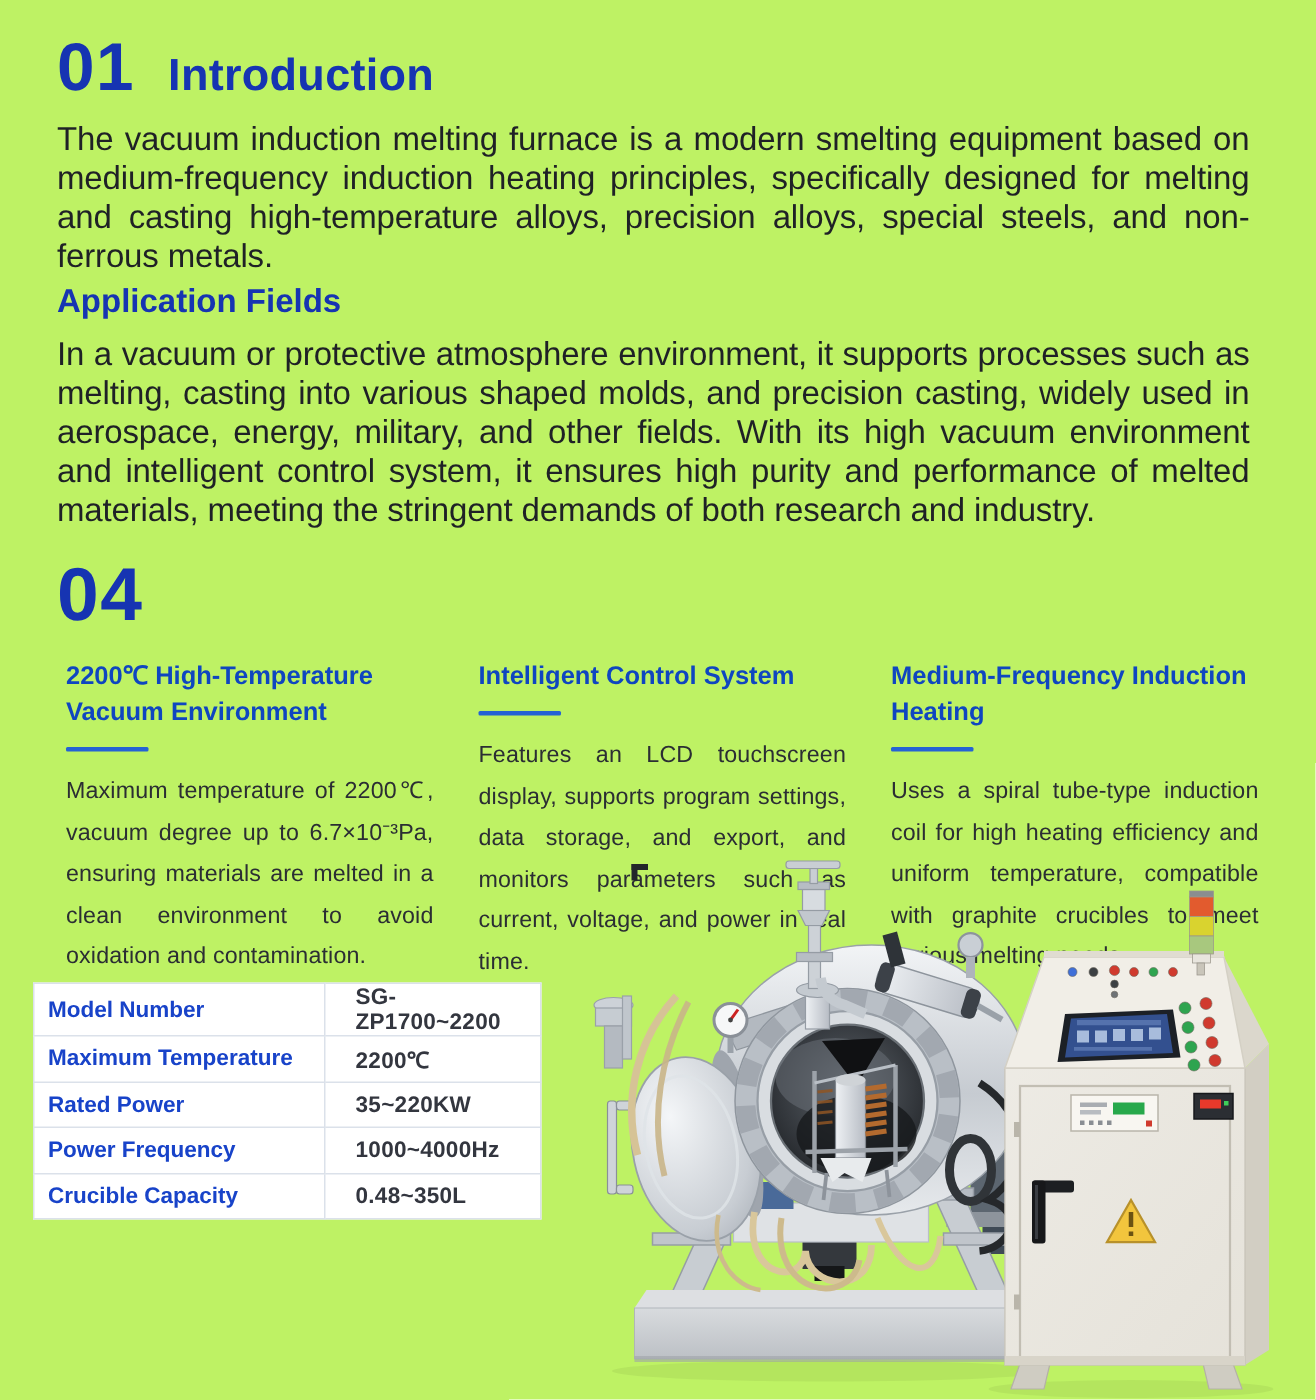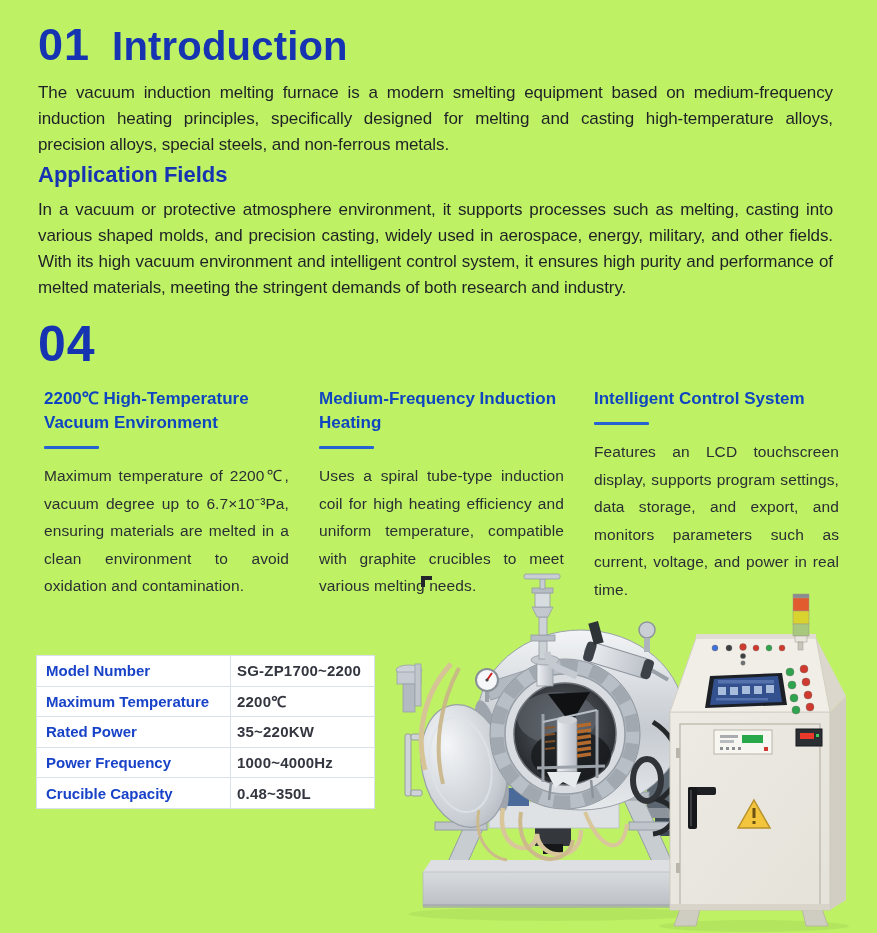--- a/index.html
+++ b/index.html
@@ -15,36 +15,36 @@
   *{margin:0;padding:0;box-sizing:border-box;}
   html,body{background:#fff;}
   .page{
     position:relative;width:877px;height:933px;background:#bef264;overflow:hidden;
     font-family:Liberation Sans, sans-serif;
   }
   .content{padding:22px 32px 0 38px;}
   .sec-head{display:flex;align-items:baseline;gap:22px;}
   .big-num{font-size:45px;line-height:1;font-weight:800;color:var(--blue-deep);letter-spacing:1px;}
   .big-num.two{font-size:50px;}
-  .sec-title{font-size:40px;line-height:1;font-weight:800;color:var(--blue-deep);letter-spacing:.2px;}
-  p.lead{margin-top:13px;width:795px;font-size:17px;line-height:26px;color:var(--ink);
+  .sec-title{font-size:30px;line-height:1;font-weight:800;color:var(--blue-deep);letter-spacing:.2px;}
+  p.lead{margin-top:13px;width:795px;font-size:22px;line-height:26px;color:var(--ink);
     text-align:justify;letter-spacing:-0.1px;}
   p.lead.second{margin-top:9px;}
   h3.app{margin-top:4px;font-size:22px;font-weight:800;color:var(--blue-deep);}
   .sec-head.two{margin-top:18px;}
   .cols{display:flex;gap:30px;margin-top:18px;width:807px;justify-content:center;}
   .col{width:245px;flex:0 0 245px;}
   .col h4{font-size:17px;line-height:24px;font-weight:800;color:var(--blue-col);}
   .col .rule{width:55px;height:3px;background:var(--blue-underline);margin:11px 0 13px 0;border-radius:1px;}
   .col p{font-size:15.5px;line-height:27.5px;color:var(--ink-col);text-align:justify;letter-spacing:.1px;}
-  table.spec{position:absolute;left:36px;top:655px;width:339px;border-collapse:collapse;background:#fff;}
+  table.spec{position:absolute;left:22px;top:655px;width:339px;border-collapse:collapse;background:#fff;}
   table.spec td{border:1px solid var(--tbl-border);height:30.6px;vertical-align:middle;
     font-size:15px;font-weight:700;}
   td.lbl{width:194px;color:var(--blue-label);padding-left:9px;}
-  td.val{color:var(--ink-val);padding-left:6px;letter-spacing:.2px;}
+  td.val{color:var(--ink-val);padding-left:20px;letter-spacing:.2px;}
   .illus{position:absolute;}
   #furnace{left:385px;top:572px;}
   #cabinet{left:650px;top:588px;}
 </style>
 </head>
 <body>
 
 <div class="page">
   <div class="content">
 
@@ -60,28 +60,28 @@
       <span class="big-num two">04</span>
     </div>
 
     <div class="cols">
       <div class="col">
         <h4>2200℃ High-Temperature Vacuum Environment</h4>
         <div class="rule"></div>
         <p>Maximum temperature of 2200℃, vacuum degree up to 6.7×10⁻³Pa, ensuring materials are melted in a clean environment to avoid oxidation and contamination.</p>
       </div>
       <div class="col">
+        <h4>Intelligent Control System</h4>
+        <div class="rule"></div>
+        <p>Features an LCD touchscreen display, supports program settings, data storage, and export, and monitors parameters such as current, voltage, and power in real time.</p>
+      </div>
+      <div class="col">
         <h4>Medium-Frequency Induction Heating</h4>
         <div class="rule"></div>
         <p>Uses a spiral tube-type induction coil for high heating efficiency and uniform temperature, compatible with graphite crucibles to meet various melting needs.</p>
-      </div>
-      <div class="col">
-        <h4>Intelligent Control System</h4>
-        <div class="rule"></div>
-        <p>Features an LCD touchscreen display, supports program settings, data storage, and export, and monitors parameters such as current, voltage, and power in real time.</p>
       </div>
     </div>
   </div>
 
   <table class="spec">
     <tbody>
       <tr>
         <td class="lbl">Model Number</td>
         <td class="val">SG-ZP1700~2200</td>
       </tr>

